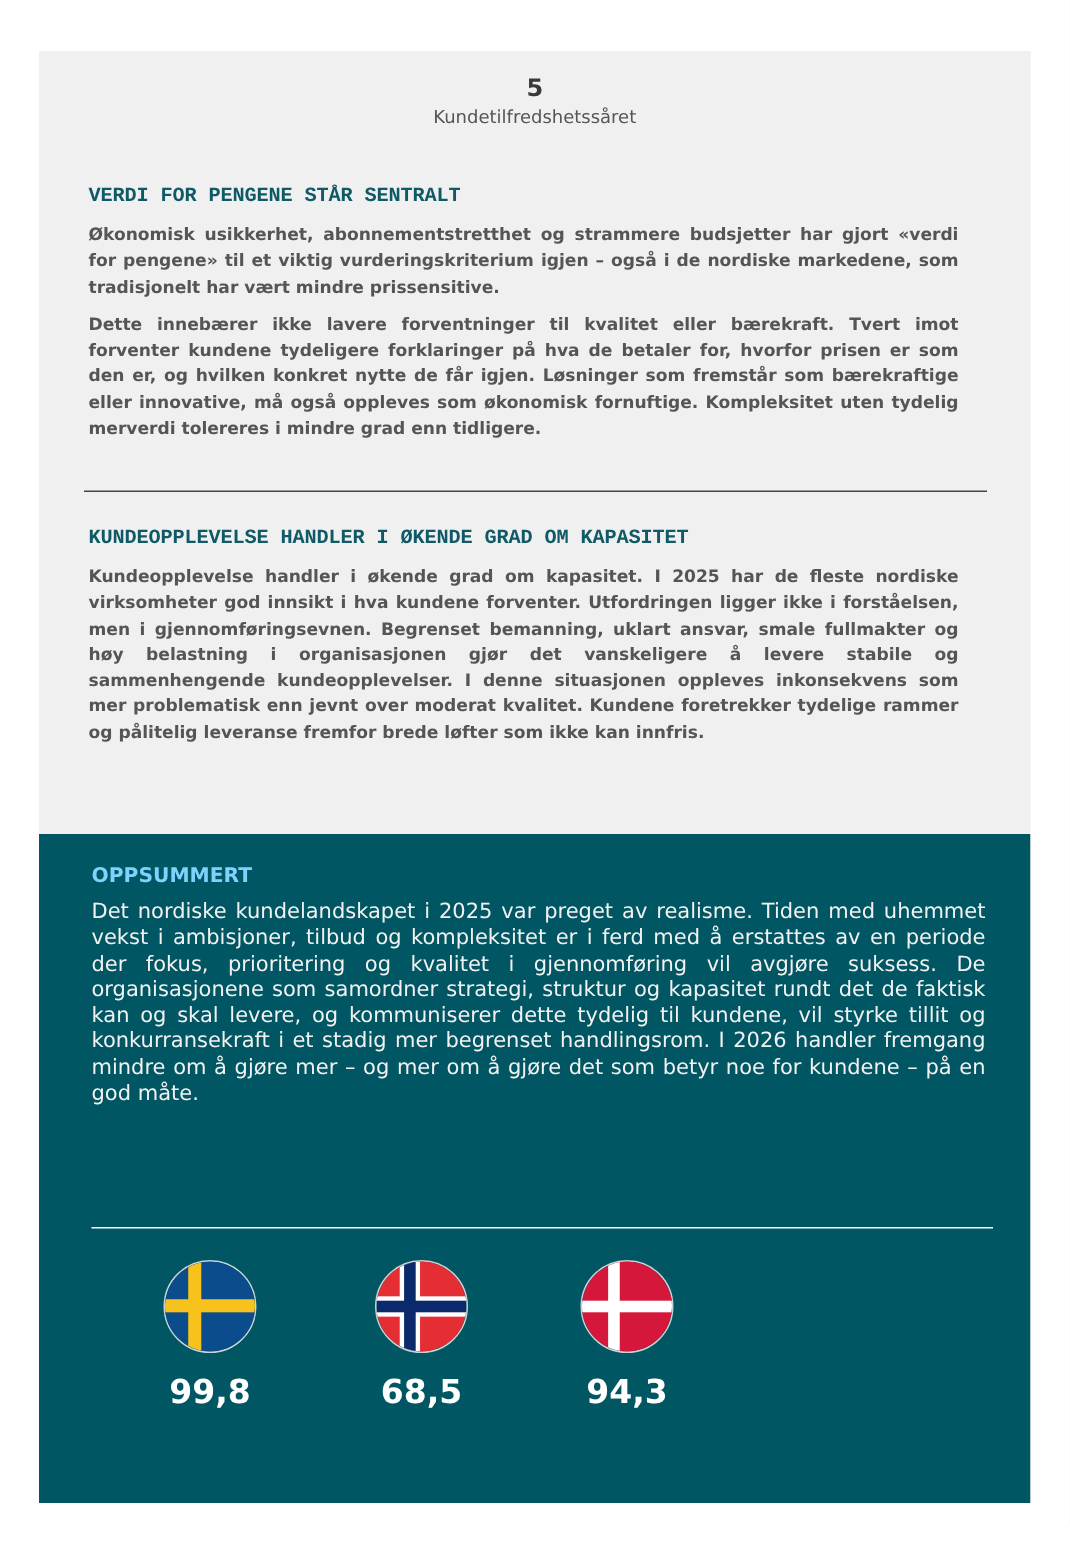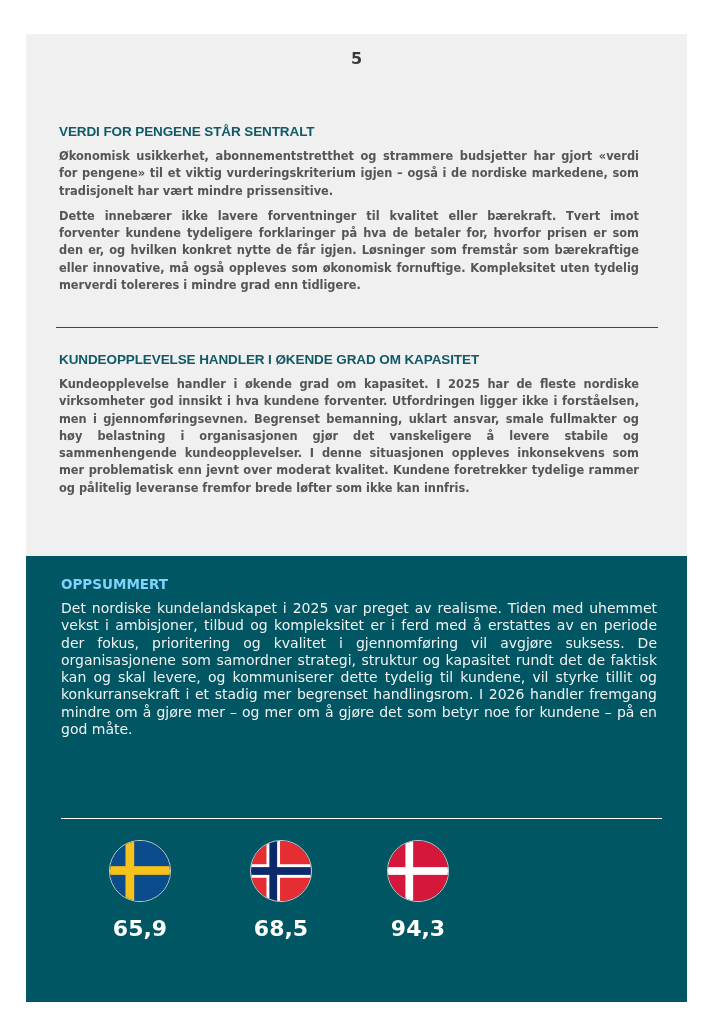--- a/index.html
+++ b/index.html
@@ -50,21 +50,21 @@
       font-size: 12px;
       color: #555555;
       font-family: "DejaVu Sans", sans-serif;
     }
     .section {
       position: absolute;
       left: 33px;
       width: 596px;
     }
     .section-heading {
-      font-family: Liberation Sans, sans-serif;
+      font-family: Liberation Mono, monospace;
       font-size: 13.5px;
       font-weight: bold;
       color: #0f5a66;
       margin: 0 0 9px 0;
       letter-spacing: -0.1px;
     }
     .para {
       font-family: "DejaVu Sans", sans-serif;
       font-size: 11.4px;
       line-height: 17.3px;
@@ -159,20 +159,21 @@
       color: #ffffff;
     }
   </style>
 </head>
 <body>
 
 <div class="page">
 
   <div class="top-section">
     <div class="page-number">5</div>
+    <div class="running-title">Kundetilfredshetssåret</div>
 
     <div class="section" style="top: 90px;">
       <h2 class="section-heading">VERDI FOR PENGENE STÅR SENTRALT</h2>
       <p class="para">Økonomisk usikkerhet, abonnementstretthet og strammere budsjetter har gjort «verdi for pengene» til et viktig vurderingskriterium igjen – også i de nordiske markedene, som tradisjonelt har vært mindre prissensitive.</p>
       <p class="para">Dette innebærer ikke lavere forventninger til kvalitet eller bærekraft. Tvert imot forventer kundene tydeligere forklaringer på hva de betaler for, hvorfor prisen er som den er, og hvilken konkret nytte de får igjen. Løsninger som fremstår som bærekraftige eller innovative, må også oppleves som økonomisk fornuftige. Kompleksitet uten tydelig merverdi tolereres i mindre grad enn tidligere.</p>
     </div>
 
     <div class="divider"></div>
 
     <div class="section" style="top: 318px;">
@@ -191,21 +192,21 @@
 
     <div class="flags-row">
       <div class="flag-item" style="left: 64px;">
         <div class="flag-circle">
           <svg viewBox="0 0 62 62" preserveAspectRatio="none">
             <rect x="0" y="0" width="62" height="62" fill="#0b4d8c"></rect>
             <rect x="16" y="0" width="9" height="62" fill="#f7c21b"></rect>
             <rect x="0" y="26" width="62" height="9" fill="#f7c21b"></rect>
           </svg>
         </div>
-        <div class="flag-value">65,9</div>
+        <div class="flag-value">99,8</div>
       </div>
 
       <div class="flag-item" style="left: 205px; text-align: center;">
         <div class="flag-circle">
           <svg viewBox="0 0 62 62" preserveAspectRatio="none">
             <rect x="0" y="0" width="62" height="62" fill="#e52d34"></rect>
             <rect x="16" y="0" width="14" height="62" fill="#ffffff"></rect>
             <rect x="0" y="24" width="62" height="14" fill="#ffffff"></rect>
             <rect x="19" y="0" width="8" height="62" fill="#0b2a6b"></rect>
             <rect x="0" y="27" width="62" height="8" fill="#0b2a6b"></rect>

